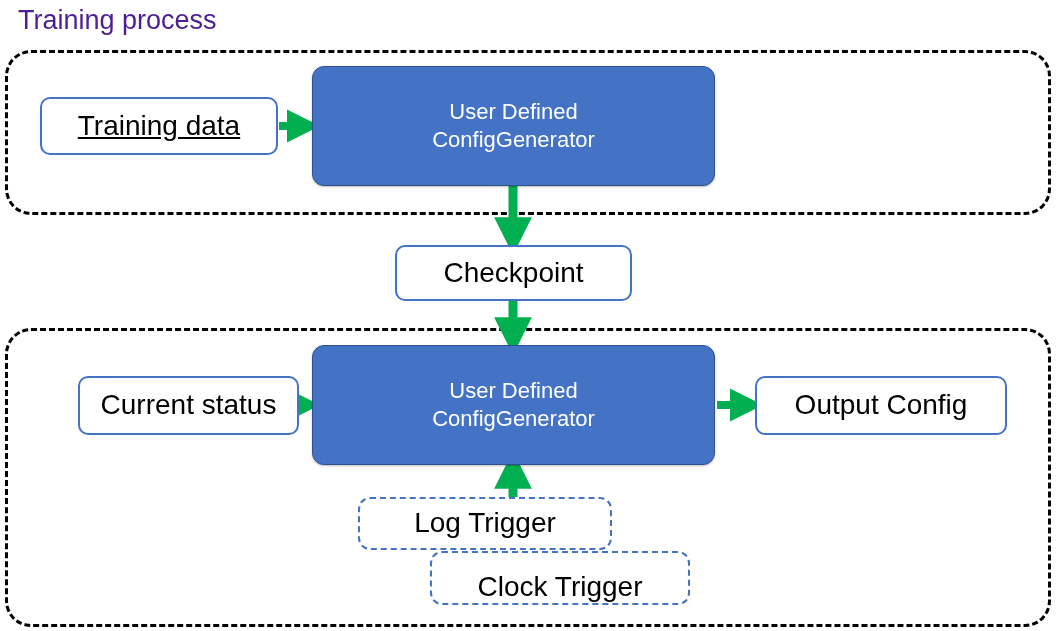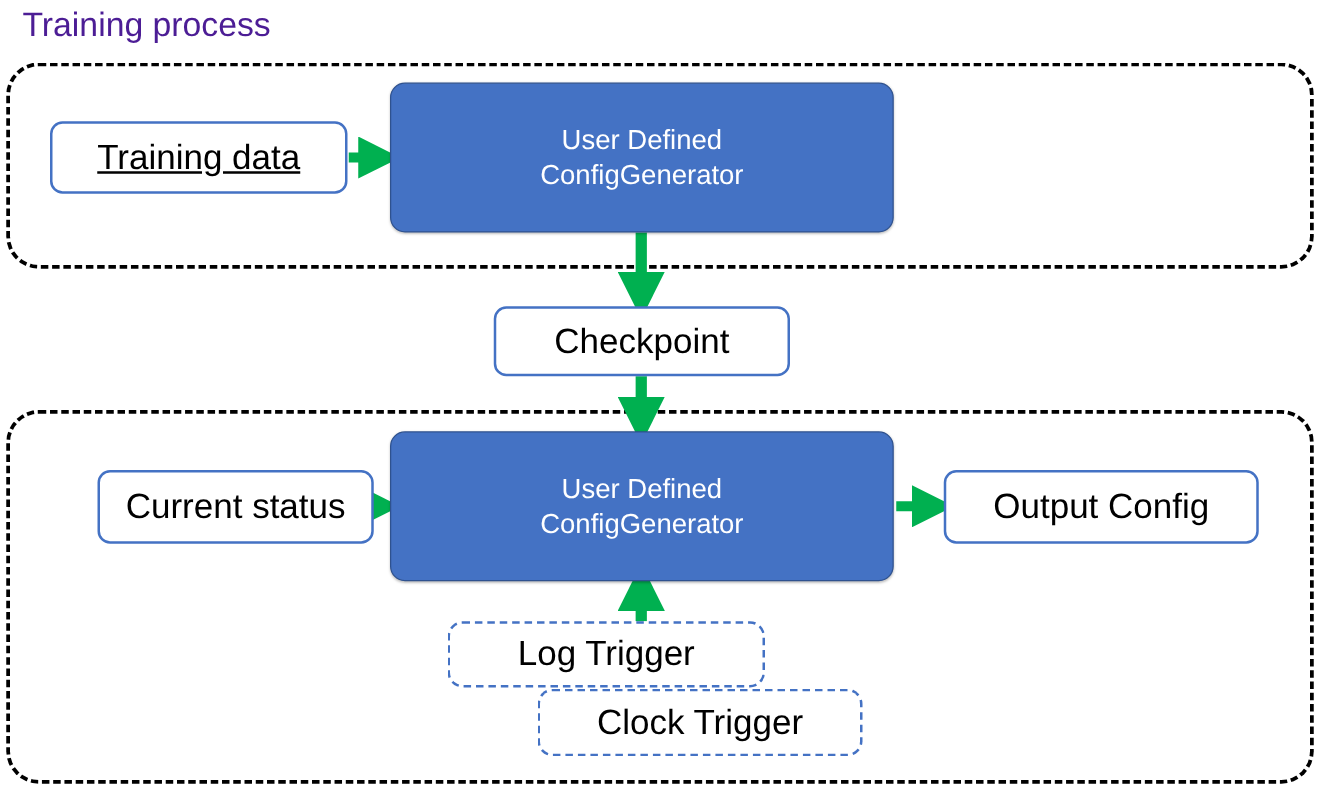--- a/index.html
+++ b/index.html
@@ -131,17 +131,17 @@
   </div>
 
   <div class="node node-trigger" style="left:358px; top:497px; width:254px; height:53px; z-index:1;">
     <span class="node-label">Log Trigger</span>
   </div>
 
   <div class="node node-plain" style="left:755px; top:376px; width:252px; height:59px;">
     <span class="node-label">Output Config</span>
   </div>
 
-  <div class="node node-trigger" style="left:430px; top:551px; width:260px; height:54px; z-index:2;">
+  <div class="node node-trigger" style="left:430px; top:551px; width:260px; height:54px; z-index:2;align-items:flex-end;">
     <span class="node-label">Clock Trigger</span>
   </div>
 
 </div>
 
 </body></html>

